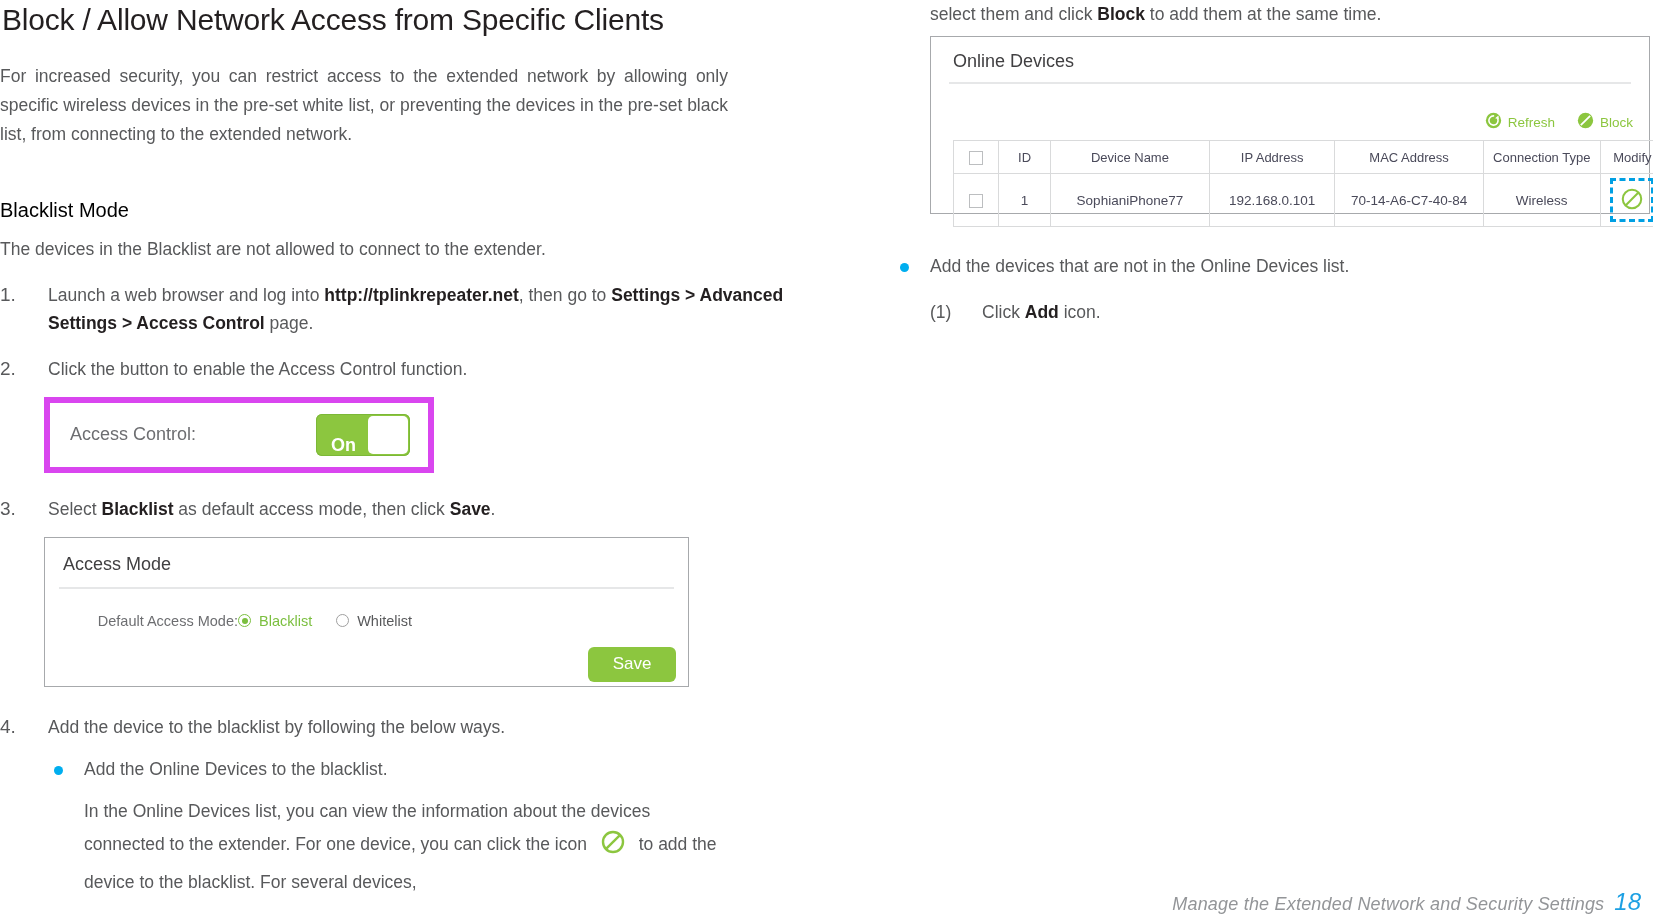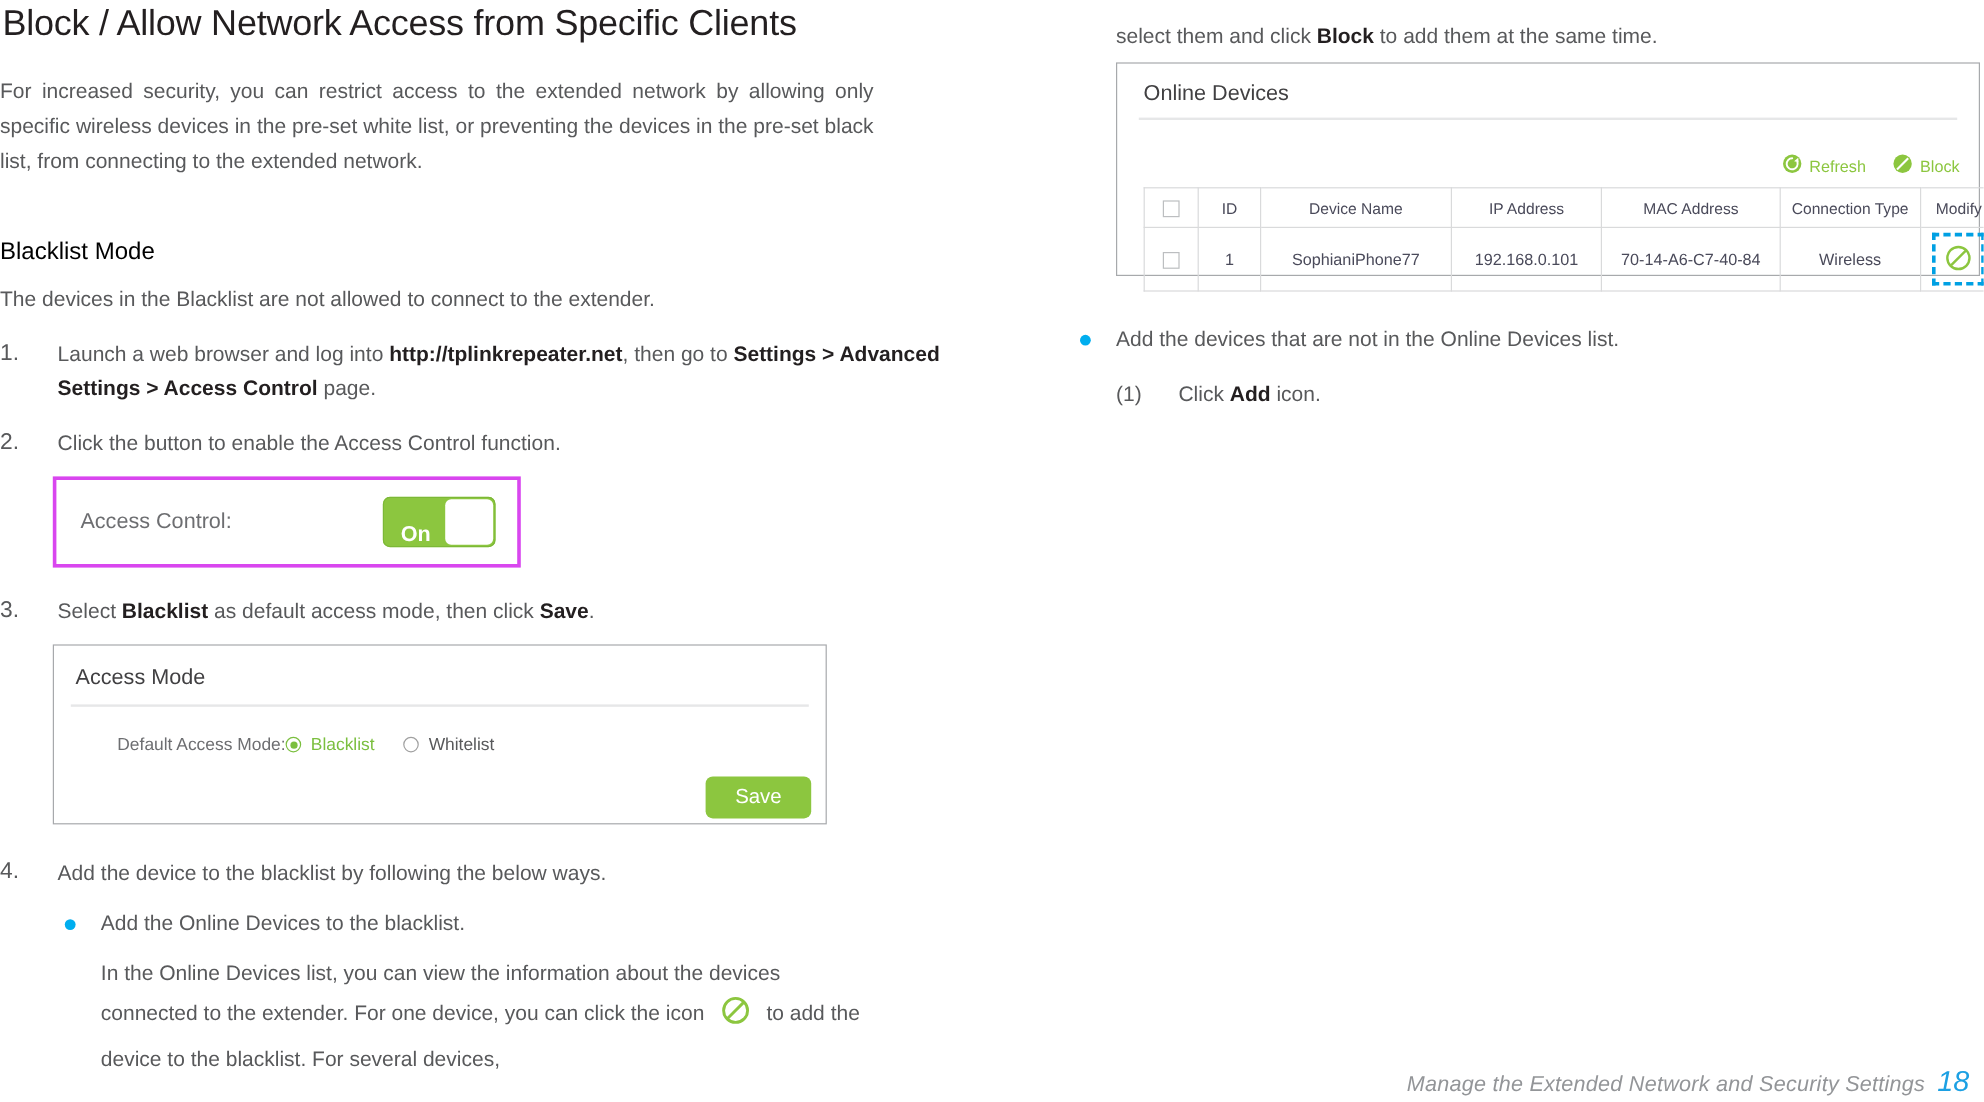--- a/index.html
+++ b/index.html
@@ -110,21 +110,21 @@
   .numbered-sub {
     display: flex;
     font-size: 17.5px;
     line-height: 28px;
     color: #58595b;
   }
   .numbered-sub .n { flex: 0 0 52px; }
 
   
   .ac-box {
-    border: 3px solid #d946ef;
+    border: 6px solid #d946ef;
     width: 390px;
     height: 76px;
     box-sizing: border-box;
     display: flex;
     align-items: center;
     padding: 0 18px 0 20px;
     margin-top: 6px;
   }
   .ac-label {
     font-size: 18px;
@@ -386,21 +386,21 @@
       <span>In the Online Devices list, you can view the information about the devices connected to the extender. For one device, you can click the icon </span><span class="inline-icon"><svg width="26" height="26" viewBox="0 0 26 26">
             <circle cx="13" cy="13" r="10" fill="none" stroke="#8cc63f" stroke-width="2.4"></circle>
             <line x1="6.3" y1="19.7" x2="19.7" y2="6.3" stroke="#8cc63f" stroke-width="2.4"></line>
           </svg></span><span> to add the device to the blacklist. For several devices, </span>
     </div>
 
   </div>
 
   <div class="col-right">
 
-    <div class="sub-para" style="padding-left:40px;padding-top:16px;line-height:28px">
+    <div class="sub-para" style="padding-left:40px;padding-top:0px;line-height:28px">
       <span>select them and click </span><b>Block</b><span> to add them at the same time.</span>
     </div>
 
     <div class="panel od-panel">
       <div class="od-title">Online Devices</div>
       <div class="panel-divider" style="margin:0 18px"></div>
 
       <div class="od-actions">
         <div class="od-action">
           <span>

